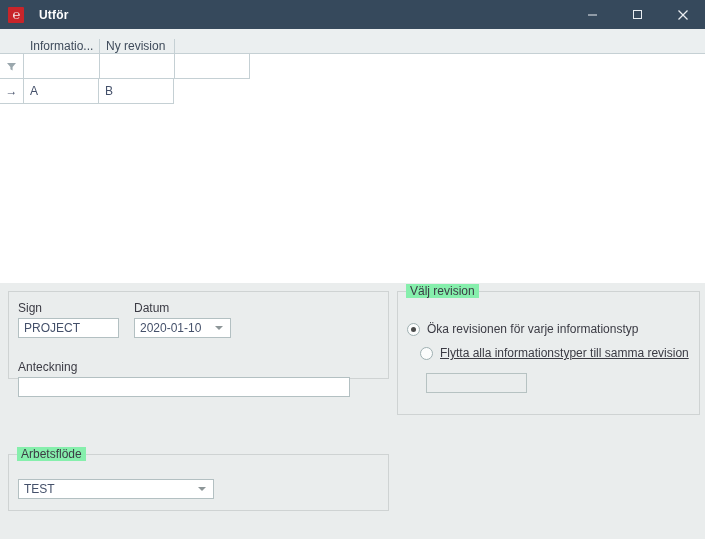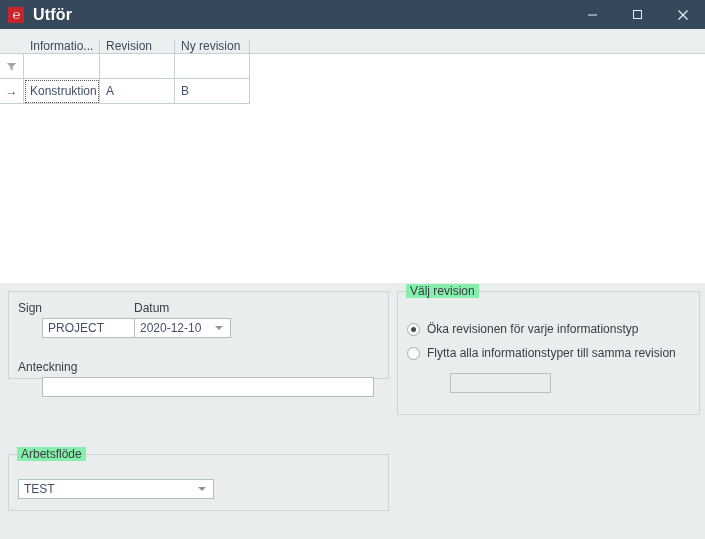--- a/index.html
+++ b/index.html
@@ -40,23 +40,23 @@
     width: 16px;
     text-align: center;
     font-family: "DejaVu Serif", serif;
     font-size: 13px;
     font-weight: bold;
     color: #f3eded;
     line-height: 17px;
     letter-spacing: -1px;
   }
   .title-text {
-    margin-left: 9px;
+    margin-left: 15px;
     color: #ffffff;
-    font-size: 16px;
+    font-size: 12px;
     font-weight: bold;
     letter-spacing: .2px;
   }
   .winbtns {
     margin-left: auto;
     display: flex;
     height: 29px;
   }
   .winbtn {
     width: 45px; height: 29px;
@@ -182,21 +182,20 @@
     border: 1px solid #b3c0c2;
     background: #ffffff;
     font-family: "Liberation Sans", sans-serif;
     font-size: 12px;
     color: #44506a;
     display: flex;
     align-items: center;
     padding-left: 5px;
     white-space: nowrap;
     overflow: hidden;
-    margin-left: 24px;
   }
   .textbox.disabled {
     background: #eaeded;
     border-color: #b6c2c2;
     color: #9aa3a3;
   }
   .combo {
     position: absolute;
     box-sizing: border-box;
     border: 1px solid #b3c0c2;
@@ -271,56 +270,54 @@
       </svg>
     </div>
   </div>
 </div>
 
 <div class="grid">
 
   <div class="grid-header">
     <div class="hc indicator"></div>
     <div class="hc c1">Informatio...</div>
-    <div class="hc c2">Revision</div>
     <div class="hc c3">Ny revision</div>
     <div class="hc filler"></div>
   </div>
 
   <div class="grid-row filter-row">
     <div class="cell ind">
       <svg class="funnel" width="11" height="11" viewBox="0 0 11 11" aria-hidden="true">
         <polygon points="1,2 10,2 6.6,6 6.6,9.5 4.4,8.2 4.4,6" fill="#9aa7ad"></polygon>
       </svg>
     </div>
     <div class="cell c1"></div>
     <div class="cell c2"></div>
     <div class="cell c3"></div>
     <div class="cell blankfill"></div>
   </div>
 
   <div class="grid-row">
     <div class="cell ind">→</div>
-    <div class="cell c1 focused-cell">Konstruktion</div>
     <div class="cell c2">A</div>
     <div class="cell c3">B</div>
     <div class="cell blankfill"></div>
   </div>
 
 </div>
 
 <div class="bottom">
 
   <div class="groupbox" id="gb-sign">
     <div class="fld-label" style="left:9px; top:9px;">Sign</div>
     <div class="textbox" style="left:9px; top:26px; width:101px; height:20px;">PROJECT</div>
 
     <div class="fld-label" style="left:125px; top:9px;">Datum</div>
     <div class="combo" style="left:125px; top:26px; width:97px; height:20px;">
-      <span>2020-12-10</span>
+      <span>2020-01-10</span>
       <span class="arrow"></span>
     </div>
 
     <div class="fld-label" style="left:9px; top:68px;">Anteckning</div>
     <div class="textbox" style="left:9px; top:85px; width:332px; height:20px;"></div>
   </div>
 
   <div class="groupbox" id="gb-flow">
     <div class="gb-legend">Arbetsflöde</div>
     <div class="combo" style="left:9px; top:24px; width:196px; height:20px;gap:14px;">
@@ -330,21 +327,21 @@
   </div>
 
   <div class="groupbox" id="gb-rev">
     <div class="gb-legend">Välj revision</div>
 
     <div class="radio-row" style="left:9px; top:30px;">
       <span class="radio checked"></span>
       <span>Öka revisionen för varje informationstyp</span>
     </div>
 
-    <div class="radio-row" style="left:9px; top:54px;">
+    <div class="radio-row" style="left:22px; top:54px;text-decoration:underline;">
       <span class="radio"></span>
       <span>Flytta alla informationstyper till samma revision</span>
     </div>
 
     <div class="textbox disabled" style="left:28px; top:81px; width:101px; height:20px;"></div>
   </div>
 
 </div>
 
 </body></html>

